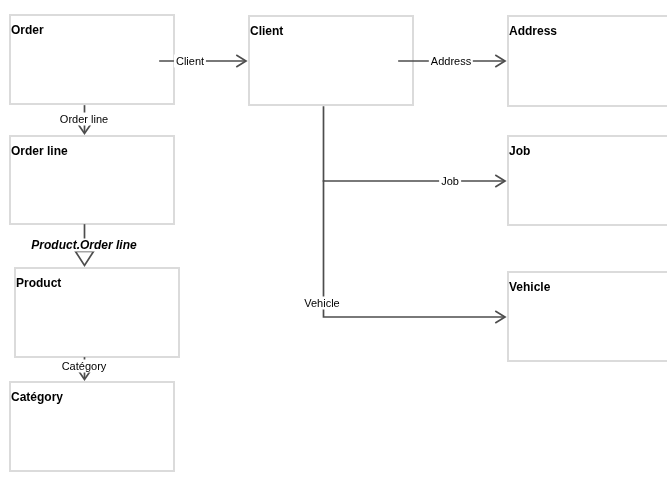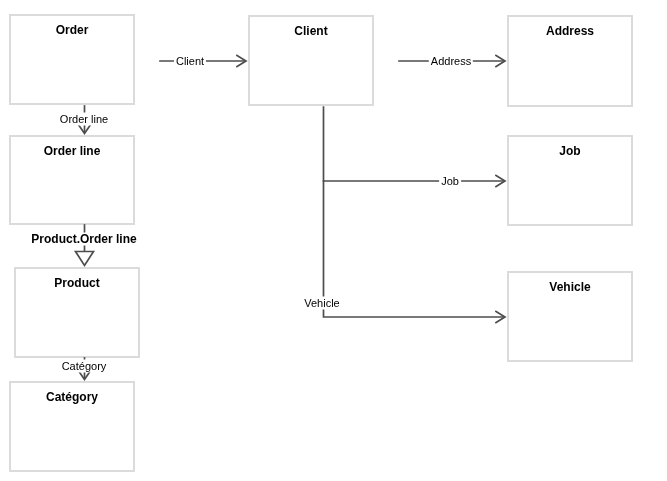--- a/index.html
+++ b/index.html
@@ -1,22 +1,22 @@
 <!DOCTYPE html>
 <html><head>
 <meta charset="utf-8">
 <style>
   html,body { margin:0; padding:0; background:#ffffff; }
   .canvas {
     position:relative; width:667px; height:481px; background:#ffffff;
     font-family:"Liberation Sans", sans-serif; overflow:hidden;
   }
   .entity {
-    position:absolute; width:126px; height:91px; box-sizing:border-box;
-    background:#ffffff; border:2px solid #dbdbdb; text-align:center;
+    position:absolute; width:166px; height:91px; box-sizing:border-box;
+    background:#ffffff; border:2px solid #dbdbdb; 
   }
   .entity .title {
     display:block; margin-top:7px; font-size:12px; font-weight:bold; color:#000000;
   }
   #box-order    { left:9px;   top:14px;  }
   #box-client   { left:248px; top:15px;  }
   #box-address  { left:507px; top:15px;  height:92px; }
   #box-orderline{ left:9px;   top:135px; height:90px; }
   #box-job      { left:507px; top:135px; }
   #box-product  { left:14px;   top:267px; }
@@ -30,21 +30,21 @@
     position:absolute; transform:translate(-50%,-50%);
     font-size:11px; color:#000000; background:#ffffff;
     padding:0 2px; white-space:nowrap; line-height:13px;
   }
   .edge-label.bold { font-size:12px; font-weight:bold; }
   #lbl-client  { left:190px; top:61px;  }
   #lbl-address { left:451px; top:61px;  }
   #lbl-orderline { left:84px; top:119px; }
   #lbl-job     { left:450px; top:181px; }
   #lbl-vehicle { left:322px; top:303px; }
-  #lbl-product-orderline { left:84px; top:239px; }
+  #lbl-product-orderline { left:84px; top:245px;font-style:italic; }
   #lbl-category { left:84px; top:366px; }
 </style>
 </head>
 <body>
 
 <div class="canvas">
 
   <div class="entity" id="box-order">
     <span class="title">Order</span>
   </div>

